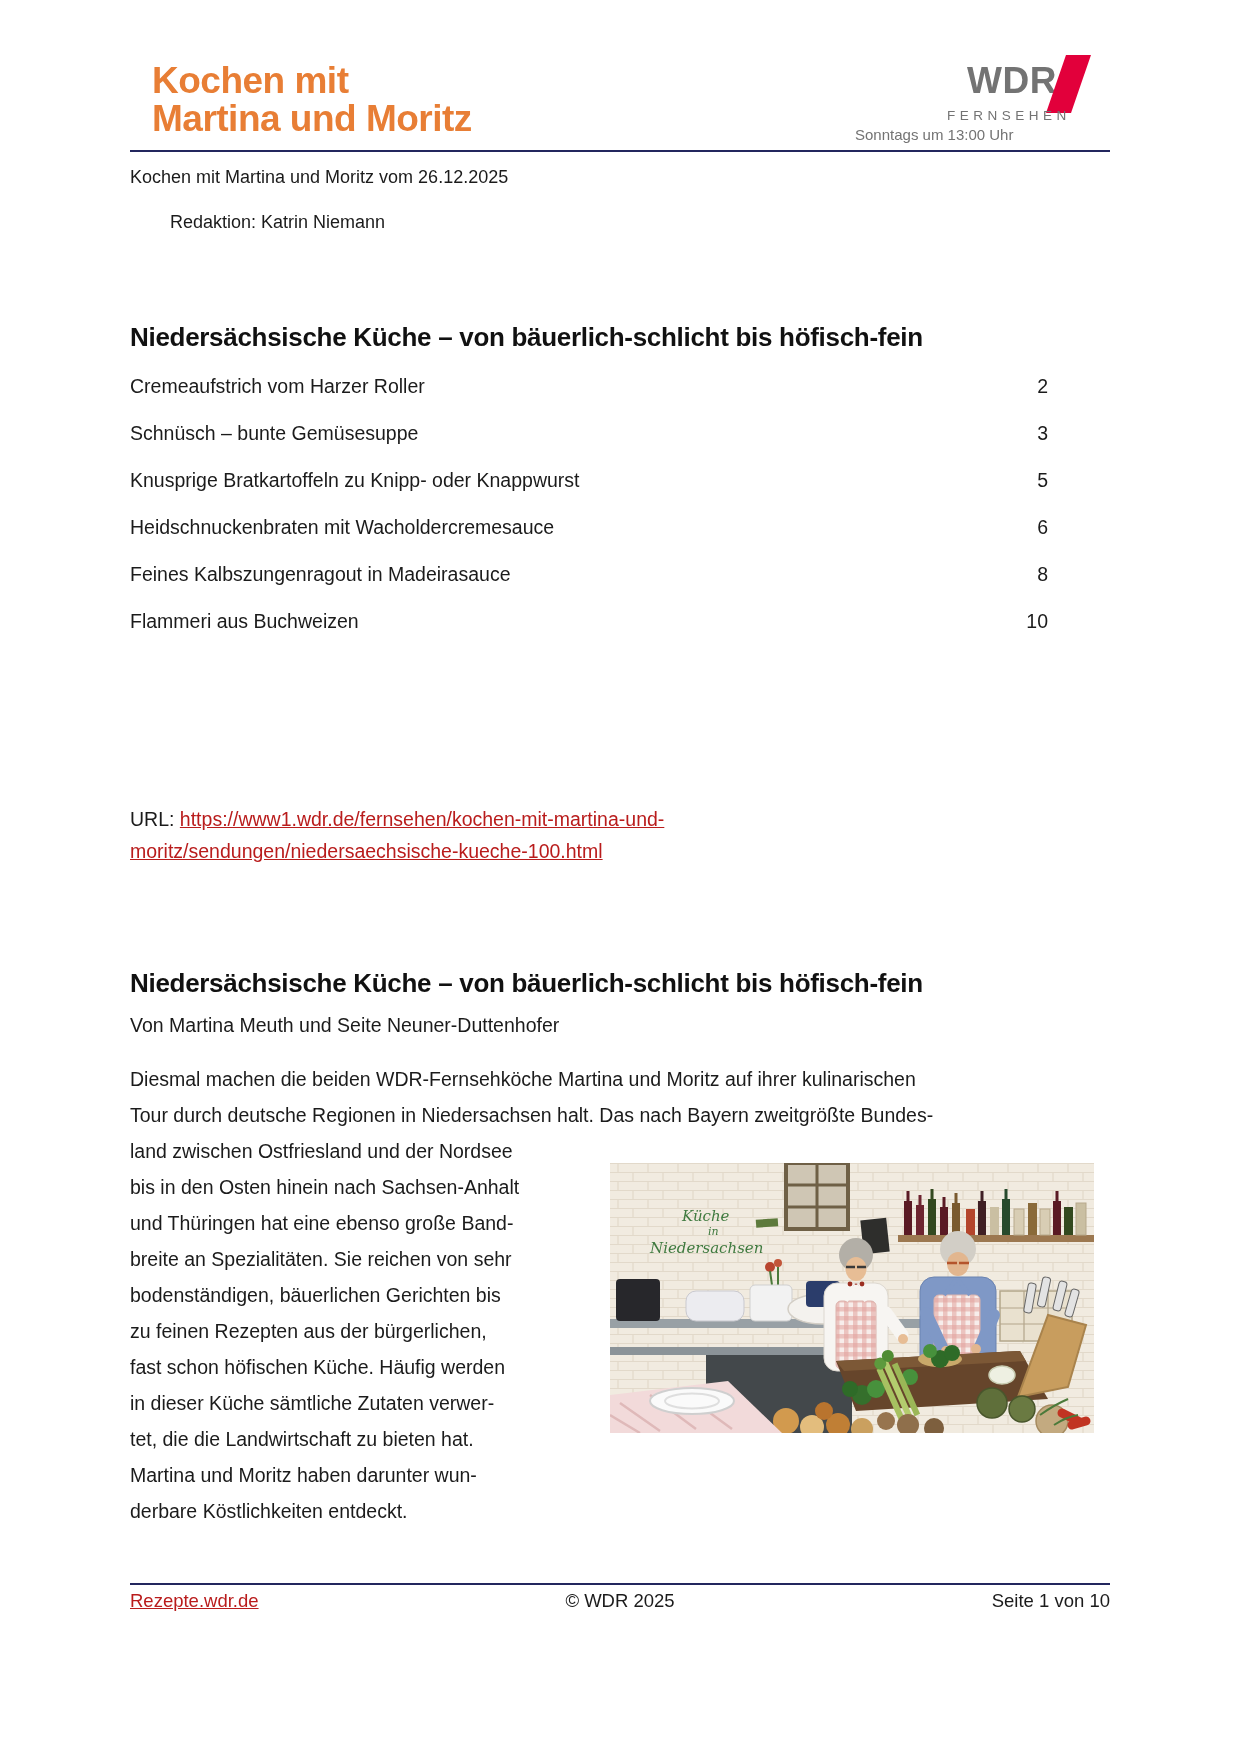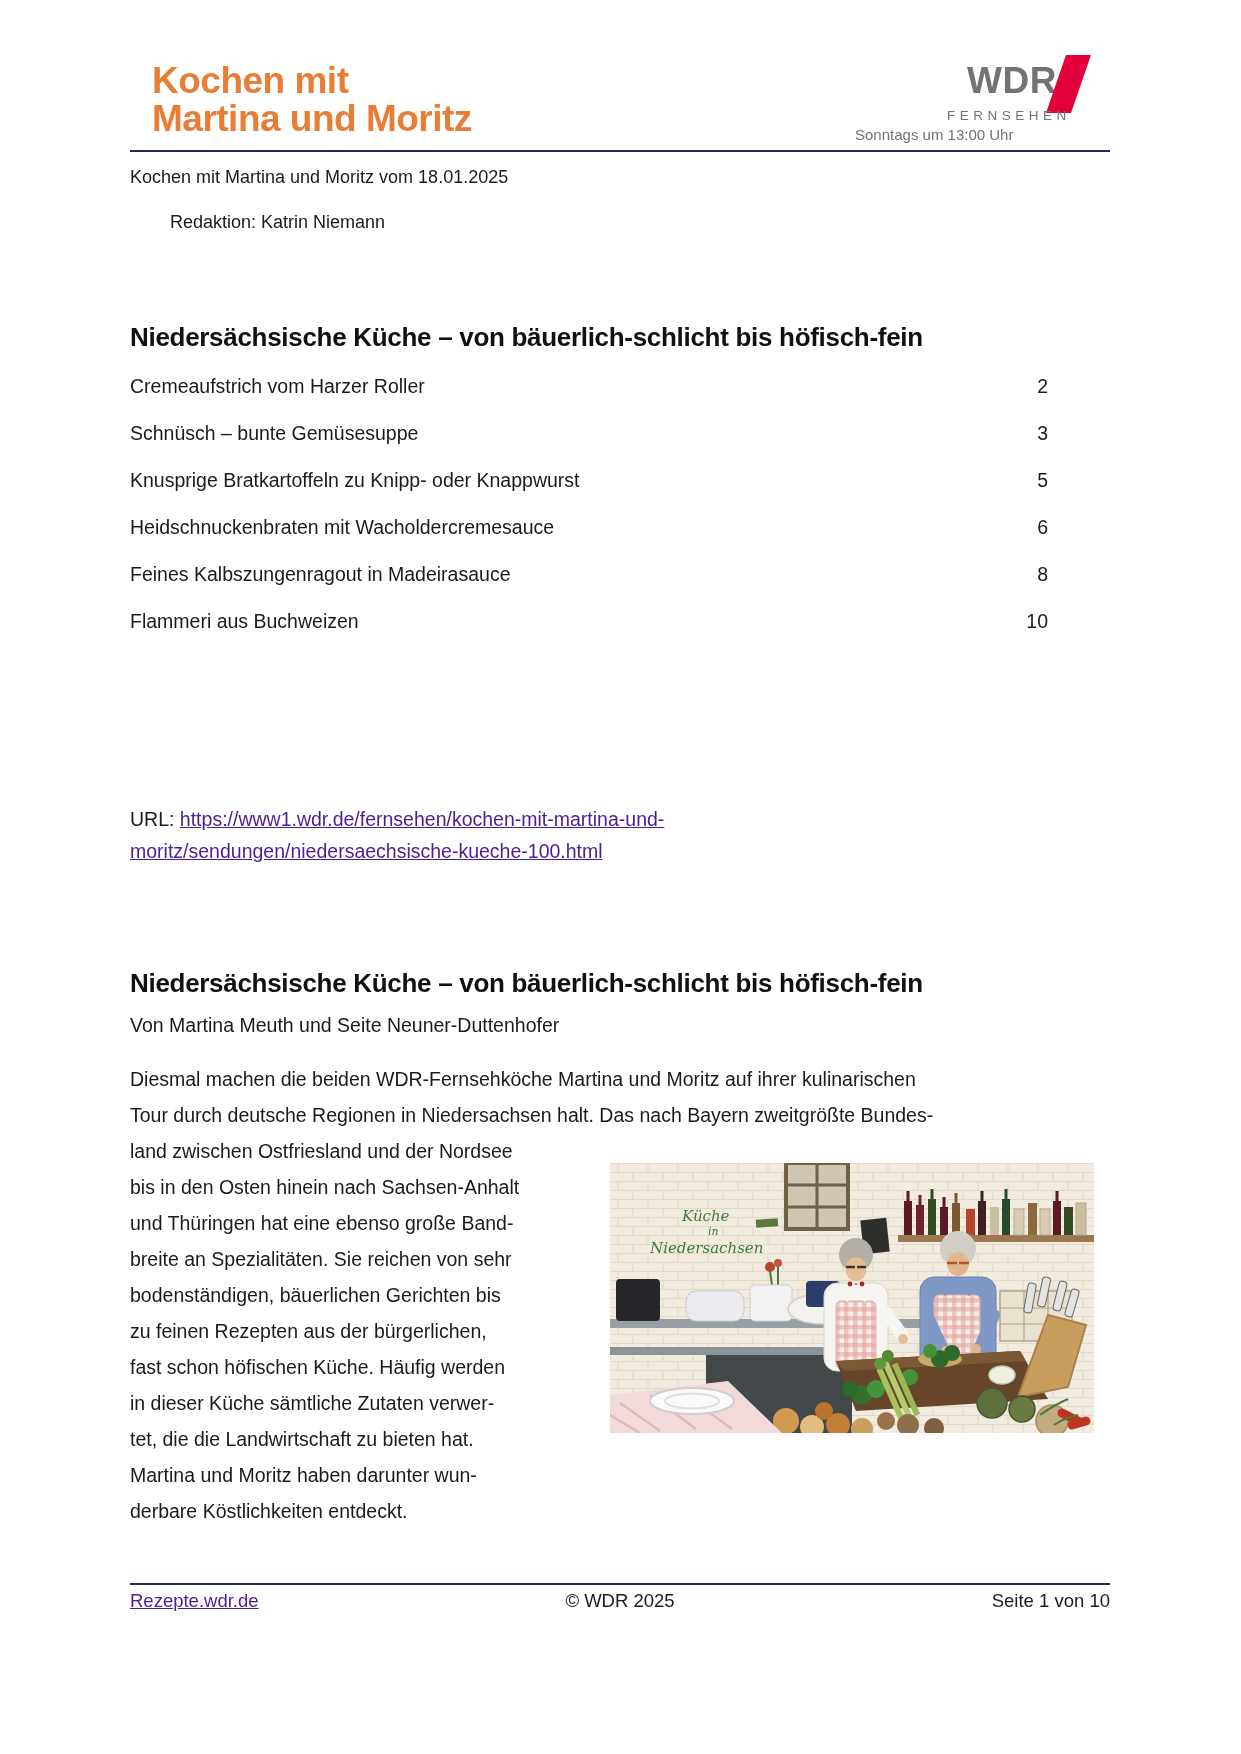--- a/index.html
+++ b/index.html
@@ -26,21 +26,21 @@
   .header-rule{position:absolute;left:130px;top:150px;width:980px;height:2px;background:#23265E;}
   .meta-episode{position:absolute;left:130px;top:167px;font-size:18px;}
   .meta-editor{position:absolute;left:130px;top:212px;font-size:18px;margin-left:40px;}
   
   .toc{position:absolute;left:130px;top:322px;width:918px;}
   .toc-title{margin:0 0 22px 0;font-size:26px;font-weight:bold;letter-spacing:-0.3px;color:#111;}
   .toc-row{display:flex;justify-content:space-between;align-items:baseline;font-size:19.5px;margin-bottom:24px;}
   .toc-row .pg{text-align:right;min-width:34px;}
   
   .url-block{position:absolute;left:130px;top:803px;width:680px;font-size:19.5px;line-height:32px;}
-  a.doc-link{color:#4c1d95;}
+  a.doc-link{color:#b91c1c;}
   .prewrap{white-space:pre-line;}
   
   .article{position:absolute;left:130px;top:968px;width:980px;}
   .article-title{margin:0 0 15px 0;font-size:26px;font-weight:bold;letter-spacing:-0.3px;color:#111;}
   .article-byline{margin:0 0 24px 0;font-size:19.5px;}
   .article-body{margin:0;font-size:19.5px;line-height:36px;}
   .kitchen-photo{position:absolute;left:480px;top:195px;width:484px;height:270px;display:block;}
   
   .footer-rule{position:absolute;left:130px;top:1583px;width:980px;height:2px;background:#23265E;}
   .footer-row{
@@ -65,21 +65,21 @@
 
   <div class="wdr-logo">
     <span class="wdr-word">WDR</span>
     <span class="wdr-slash"></span>
     <span class="wdr-fernsehen">FERNSEHEN</span>
     <span class="wdr-schedule">Sonntags um 13:00 Uhr</span>
   </div>
 
   <div class="header-rule"></div>
 
-  <div class="meta-episode">Kochen mit Martina und Moritz vom 18.01.2025</div>
+  <div class="meta-episode">Kochen mit Martina und Moritz vom 26.12.2025</div>
   <div class="meta-editor">Redaktion: Katrin Niemann</div>
 
   <div class="toc">
     <h1 class="toc-title">Niedersächsische Küche – von bäuerlich-schlicht bis höfisch-fein</h1>
 
     <div class="toc-row">
       <span>Cremeaufstrich vom Harzer Roller</span>
       <span class="pg">2</span>
     </div>
     <div class="toc-row">

